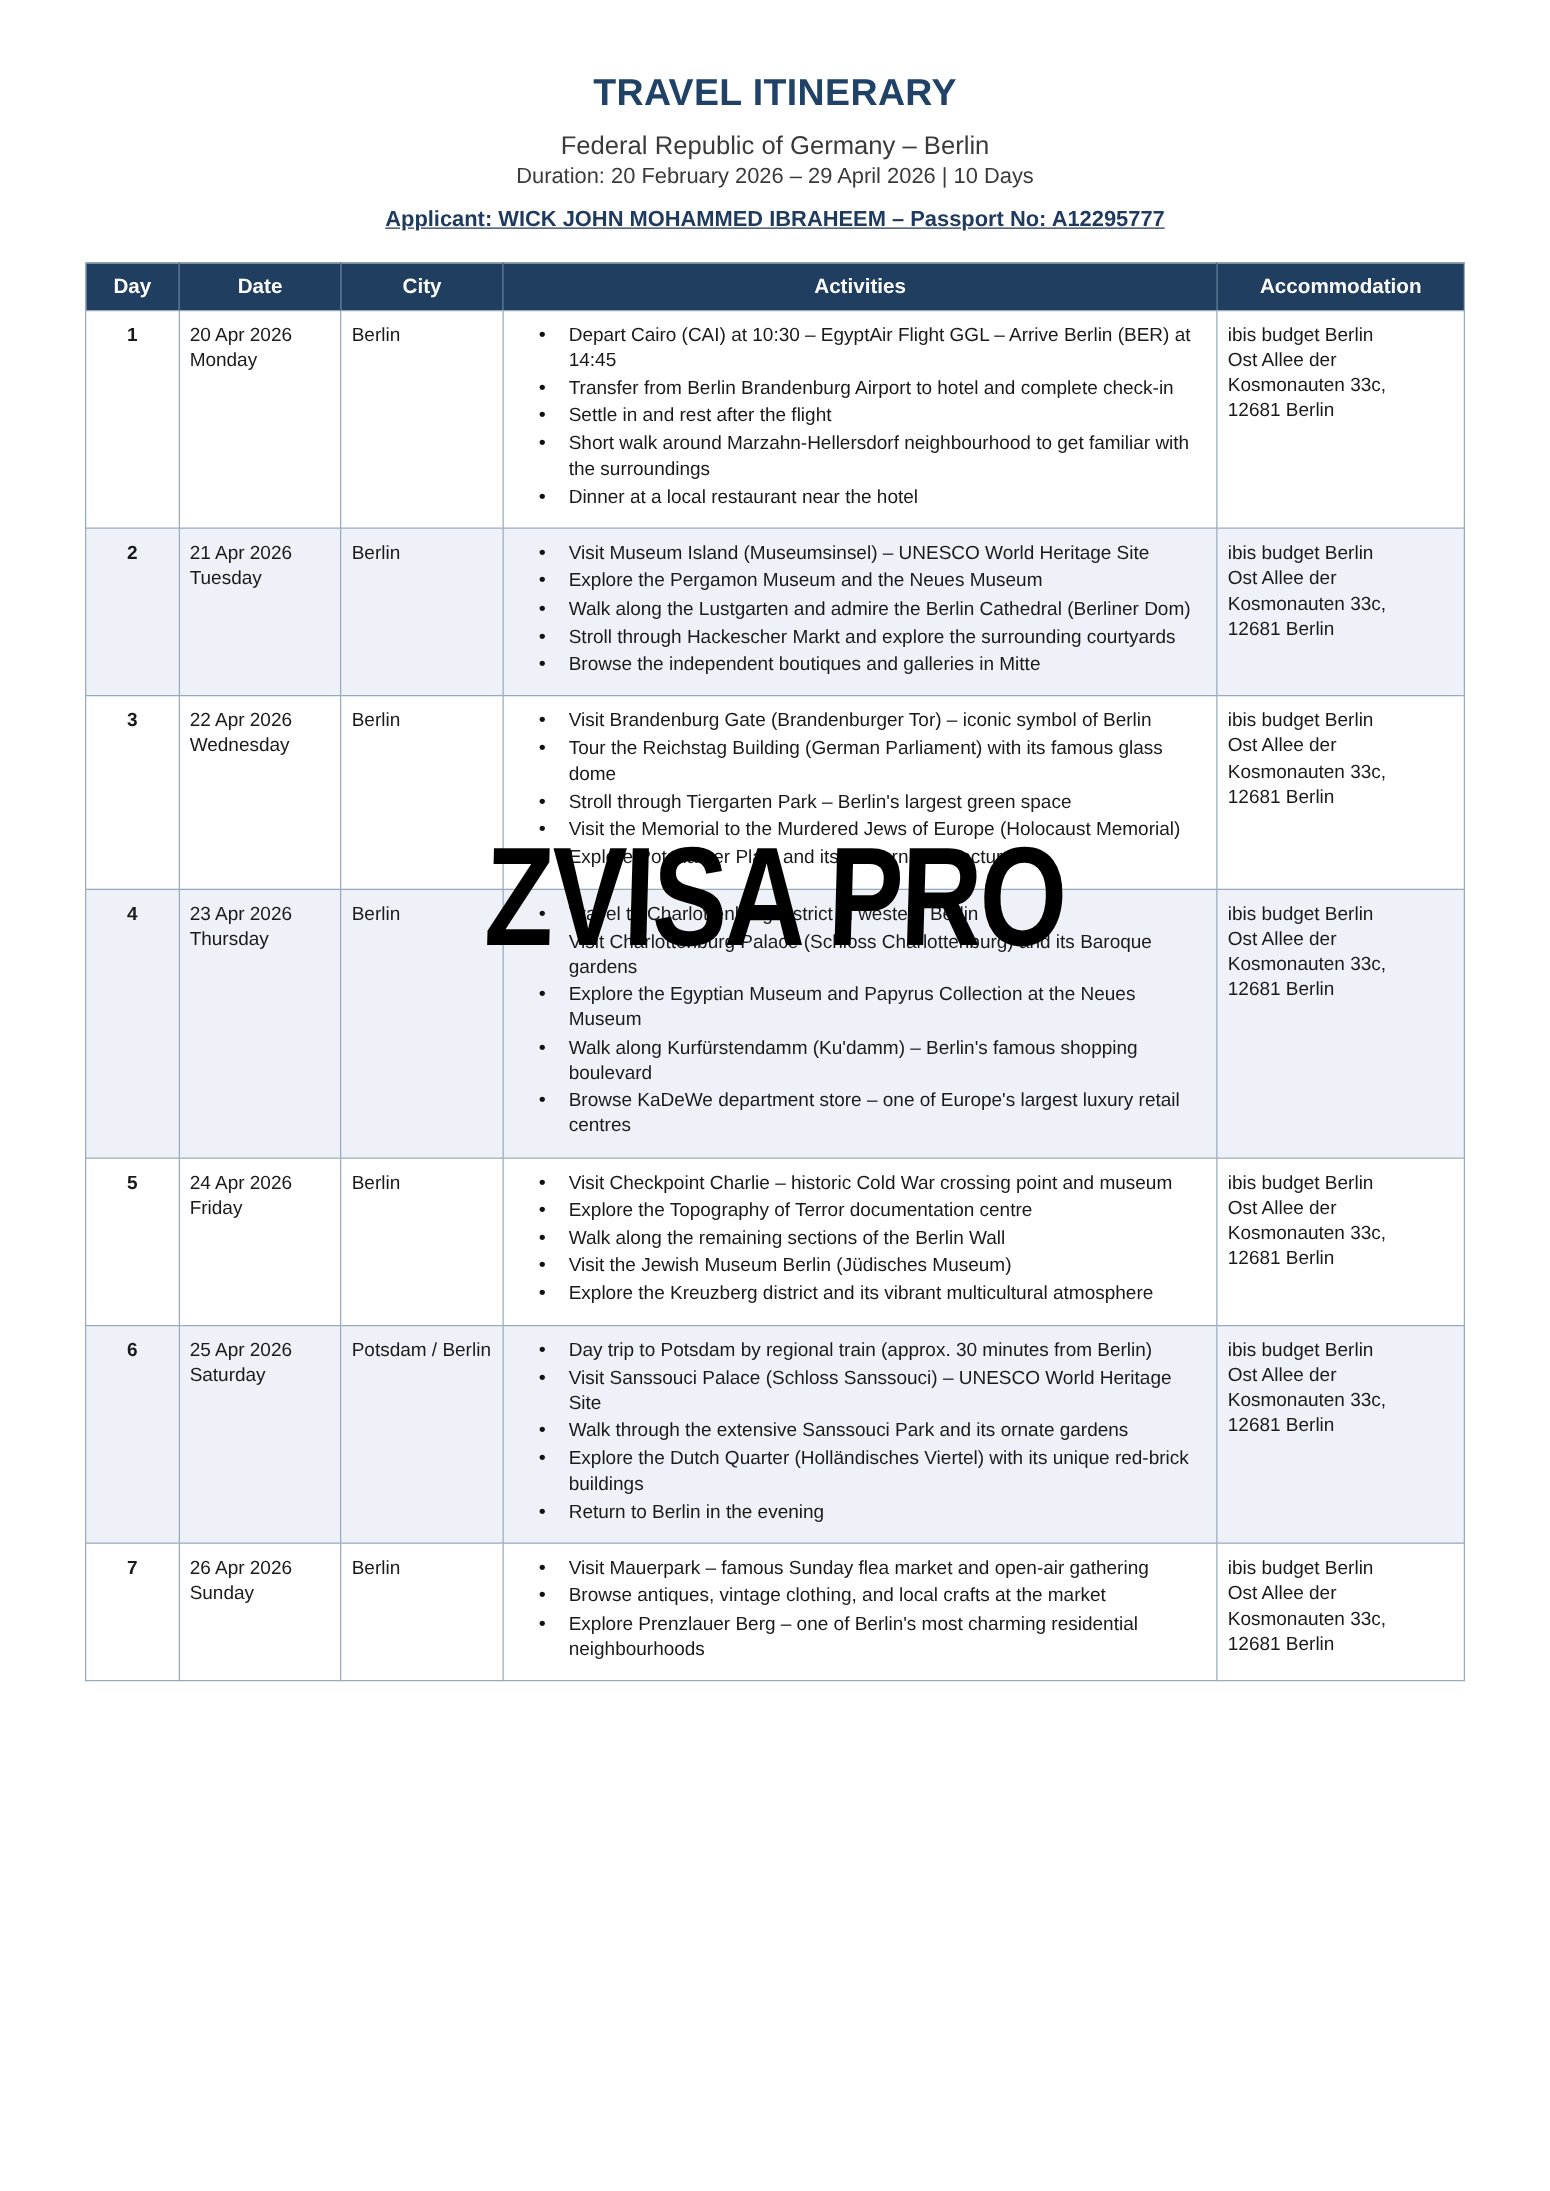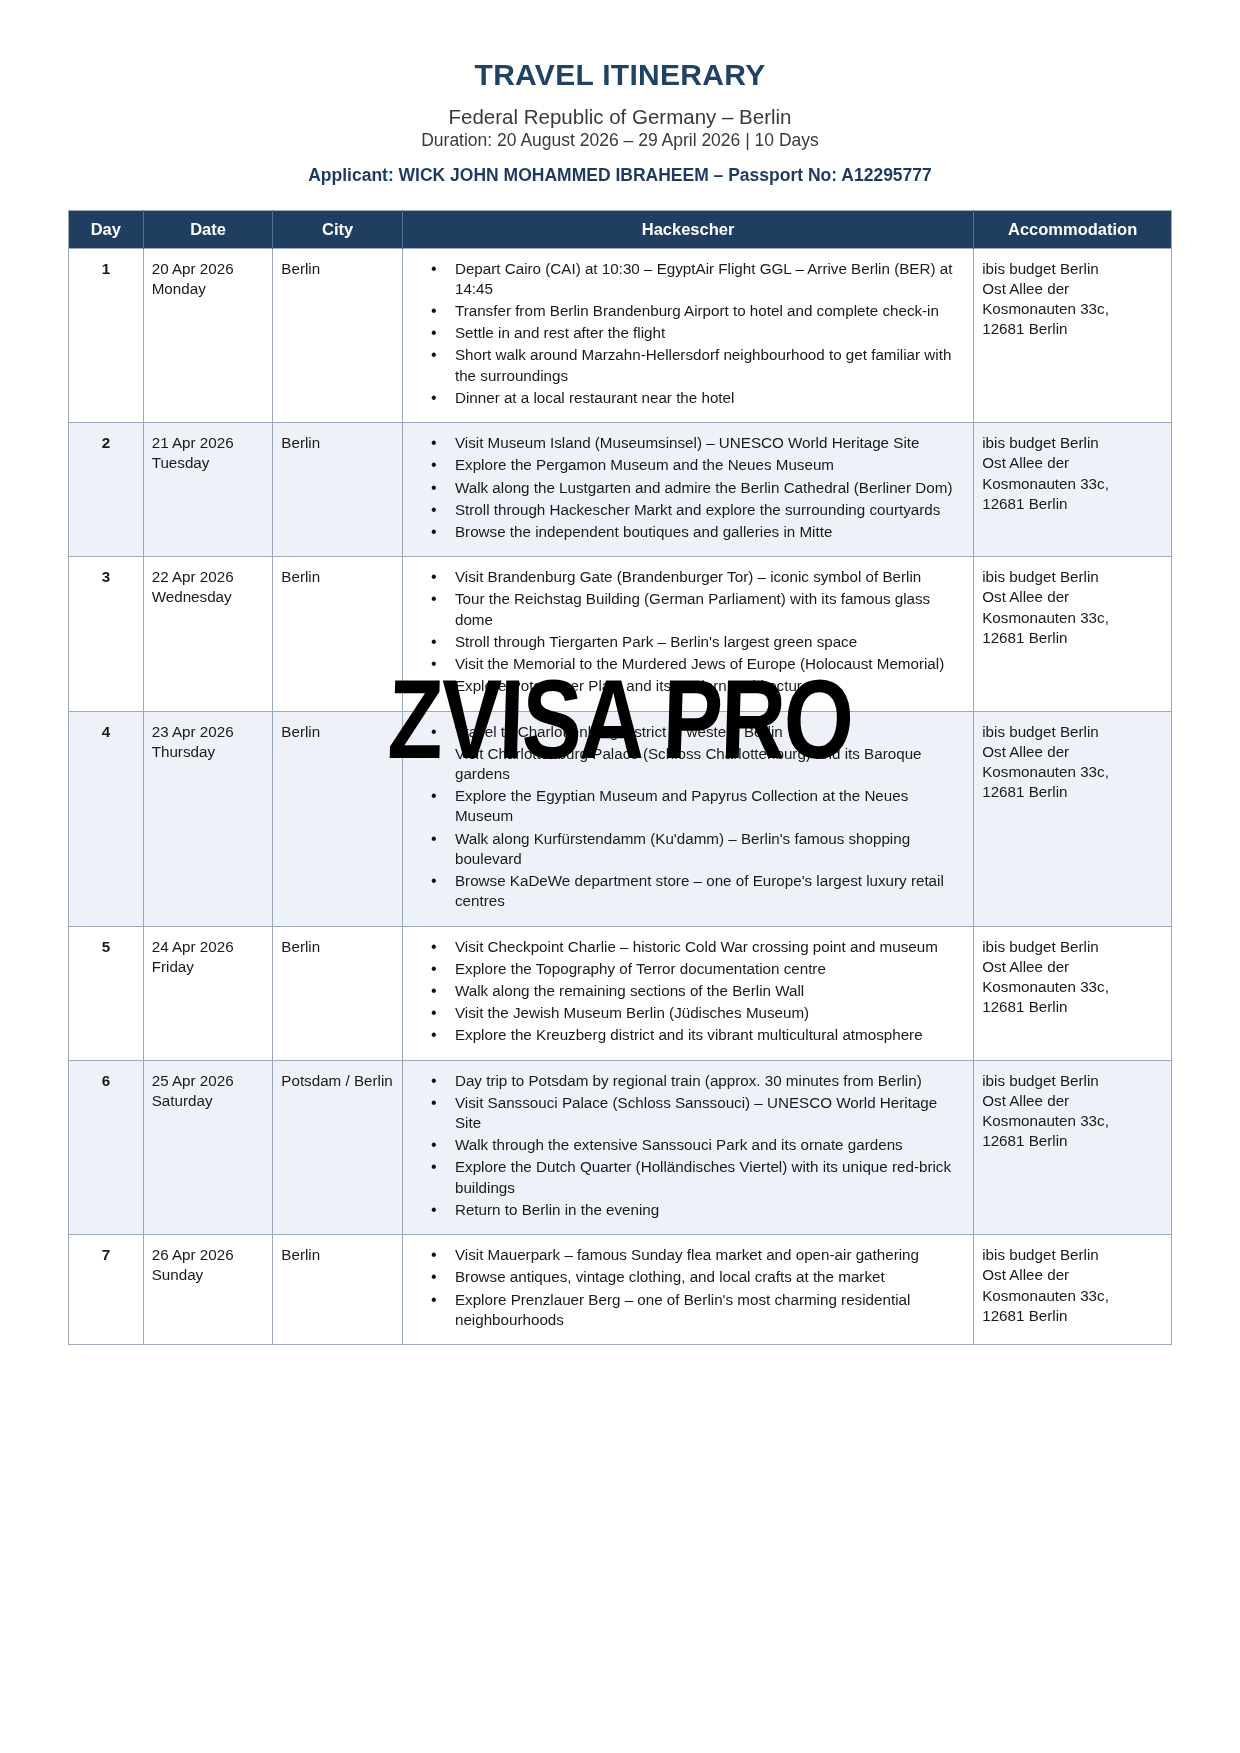--- a/index.html
+++ b/index.html
@@ -49,20 +49,21 @@
     margin: 0 0 14px 0;
     font-weight: normal;
     line-height: 1.2;
   }
   .doc-applicant {
     font-size: 17.5px;
     color: #1F3A5F;
     font-weight: bold;
     margin: 0;
     line-height: 1.2;
+    text-decoration: underline;
   }
 
   
   .table-wrap {
     margin: 24px 68px 0 68px;
   }
   table.itinerary {
     width: 1104px;
     border-collapse: collapse;
     table-layout: fixed;
@@ -163,39 +164,39 @@
   }
 </style>
 </head>
 <body>
 
 <div class="page">
 
   <div class="doc-header">
     <h1 class="doc-title">TRAVEL ITINERARY</h1>
     <div class="doc-subtitle">Federal Republic of Germany – Berlin</div>
-    <div class="doc-duration">Duration: 20 August 2026 – 29 April 2026  |  10 Days</div>
+    <div class="doc-duration">Duration: 20 February 2026 – 29 April 2026  |  10 Days</div>
     <div class="doc-applicant">Applicant: WICK JOHN MOHAMMED IBRAHEEM  –  Passport No: A12295777</div>
   </div>
 
   <div class="table-wrap">
     <table class="itinerary">
       <colgroup>
         <col class="c-day">
         <col class="c-date">
         <col class="c-city">
         <col class="c-act">
         <col class="c-acc">
       </colgroup>
       <thead>
         <tr>
           <th>Day</th>
           <th>Date</th>
           <th>City</th>
-          <th>Hackescher</th>
+          <th>Activities</th>
           <th>Accommodation</th>
         </tr>
       </thead>
       <tbody id="tbody">
           <tr class="white">
             <td class="day">1</td>
             <td class="date">
               <span class="dline">20 Apr 2026</span>
               <span class="dline">Monday</span>
             </td>

